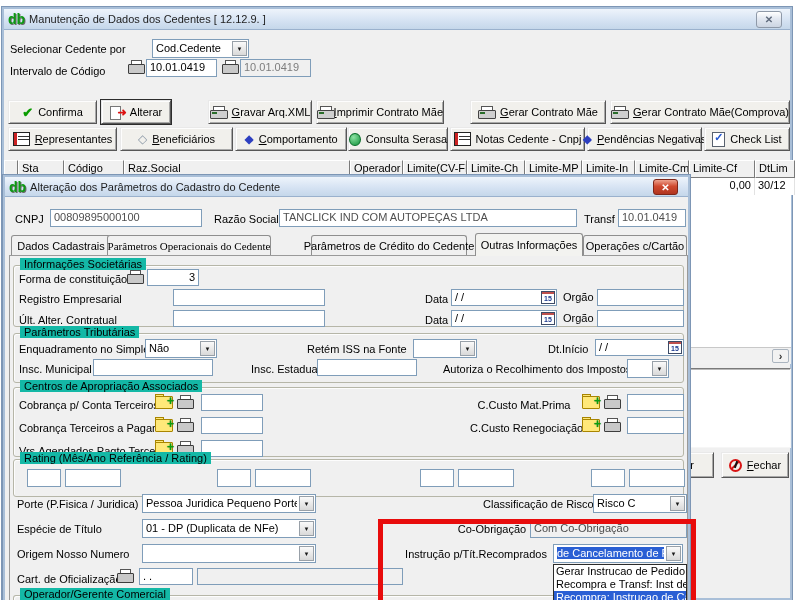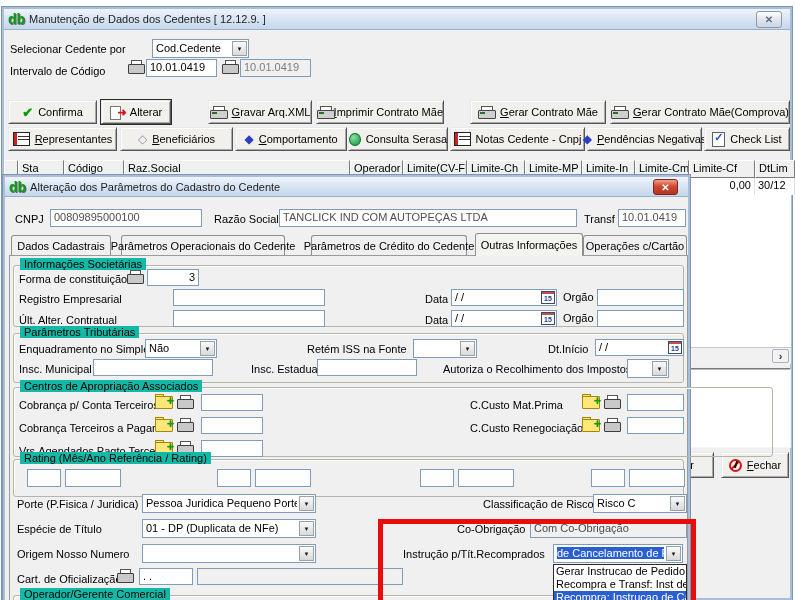--- a/index.html
+++ b/index.html
@@ -1,20 +1,20 @@
 <!DOCTYPE html>
 <html><head>
 <meta charset="utf-8">
 <style>
   html,body{margin:0;padding:0;background:#fff;}
   #screen{position:relative;width:795px;height:600px;overflow:hidden;background:#fff;
           font-family:"Liberation Sans",sans-serif;font-size:11px;color:#000;}
   .abs{position:absolute;box-sizing:border-box;}
   .lbl{position:absolute;white-space:nowrap;box-sizing:border-box;}
-  .lbl.r{text-align:left;}
+  .lbl.r{text-align:center;}
   
   .win{position:absolute;box-sizing:border-box;background:#f0f0f0;border:2px solid #a9bfd8;box-shadow:0 0 0 1px #7d96b5;}
   .tbar{position:absolute;box-sizing:border-box;background:linear-gradient(#eef4fb,#d6e3f3 55%,#c5d7ea);
         border-bottom:1px solid #9ab1cd;display:flex;align-items:center;padding:0 4px;}
   .tbar .ttl{margin-left:4px;color:#1d1d1d;white-space:nowrap;overflow:hidden;text-align:center;}
   .ic-db{font-weight:bold;font-size:14px;color:#0c9a12;text-shadow:1px 1px 0 #6b6b6b;line-height:10px;}
   .closegrey{position:absolute;width:26px;height:17px;border:1px solid #8e99a8;border-radius:3px;
         background:linear-gradient(#fff,#e2e8f1 45%,#ccd5e2);color:#5f6b7d;font-weight:bold;font-size:10px;
         display:flex;align-items:center;justify-content:center;box-sizing:border-box;}
   .closered{position:absolute;width:25px;height:16px;border:1px solid #7e2619;border-radius:3px;
@@ -254,21 +254,21 @@
 
     <span class="lbl" style="left:10px;top:36px;">CNPJ</span>
     <div class="field roval" style="left:45px;top:32px;width:152px;height:18px;">00809895000100</div>
     <span class="lbl" style="left:209px;top:36px;">Razão Social</span>
     <div class="field roval" style="left:274px;top:32px;width:298px;height:18px;">TANCLICK IND COM AUTOPEÇAS LTDA</div>
     <span class="lbl" style="left:579px;top:36px;">Transf</span>
     <div class="field roval" style="left:613px;top:32px;width:68px;height:18px;">10.01.0419</div>
 
     <div class="abs" style="left:4px;top:56px;width:679px;height:23px;">
       <div class="tab" style="left:2px;width:100px;">Dados Cadastrais</div>
-      <div class="tab" style="left:112px;width:164px;">Parâmetros Operacionais do Cedente</div>
+      <div class="tab" style="left:98px;width:164px;font-family:Liberation Serif, serif;">Parâmetros Operacionais do Cedente</div>
       <div class="tab" style="left:302px;width:156px;">Parâmetros de Crédito do Cedente</div>
       <div class="tab active" style="left:466px;width:108px;">Outras Informações</div>
       <div class="tab" style="left:574px;width:104px;">Operações c/Cartão</div>
     </div>
     <div class="abs" style="left:4px;top:78px;width:679px;height:350px;border:1px solid #9a9a9a;background:#f0f0f0;"></div>
 
     <div class="gb" style="left:8px;top:88px;width:671px;height:62px;">
       <span class="gbt">Informações Societárias</span>
     </div>
     <span class="lbl" style="left:14px;top:96px;">Forma de constituição</span>
@@ -314,21 +314,21 @@
     <span class="lbl" style="left:14px;top:186px;">Insc. Municipal</span>
     <div class="field" style="left:88px;top:182px;width:120px;height:17px;"></div>
     <span class="lbl" style="left:246px;top:186px;">Insc. Estadual</span>
     <div class="field" style="left:312px;top:182px;width:100px;height:17px;"></div>
     <span class="lbl" style="left:438px;top:186px;width:184px;overflow:hidden;">Autoriza o Recolhimento  dos Impostos Retid</span>
     <div class="combo" style="left:622px;top:182px;width:42px;">
       <span class="cval"></span>
       <span class="carrow">▼</span>
     </div>
 
-    <div class="gb" style="left:8px;top:210px;width:760px;height:70px;">
+    <div class="gb" style="left:8px;top:210px;width:671px;height:70px;">
       <span class="gbt">Centros de Apropriação Associados</span>
     </div>
     <span class="lbl" style="left:14px;top:222px;">Cobrança p/ Conta Terceiros</span>
     <span class="ic-folder" style="left:150px;top:217px;">
         <span class="ft"></span>
         <span class="fb"></span>
         <span class="fp">+</span>
       </span>
     <span class="ic-lookup" style="left:172px;top:218px;">
         <span class="pp"></span>

